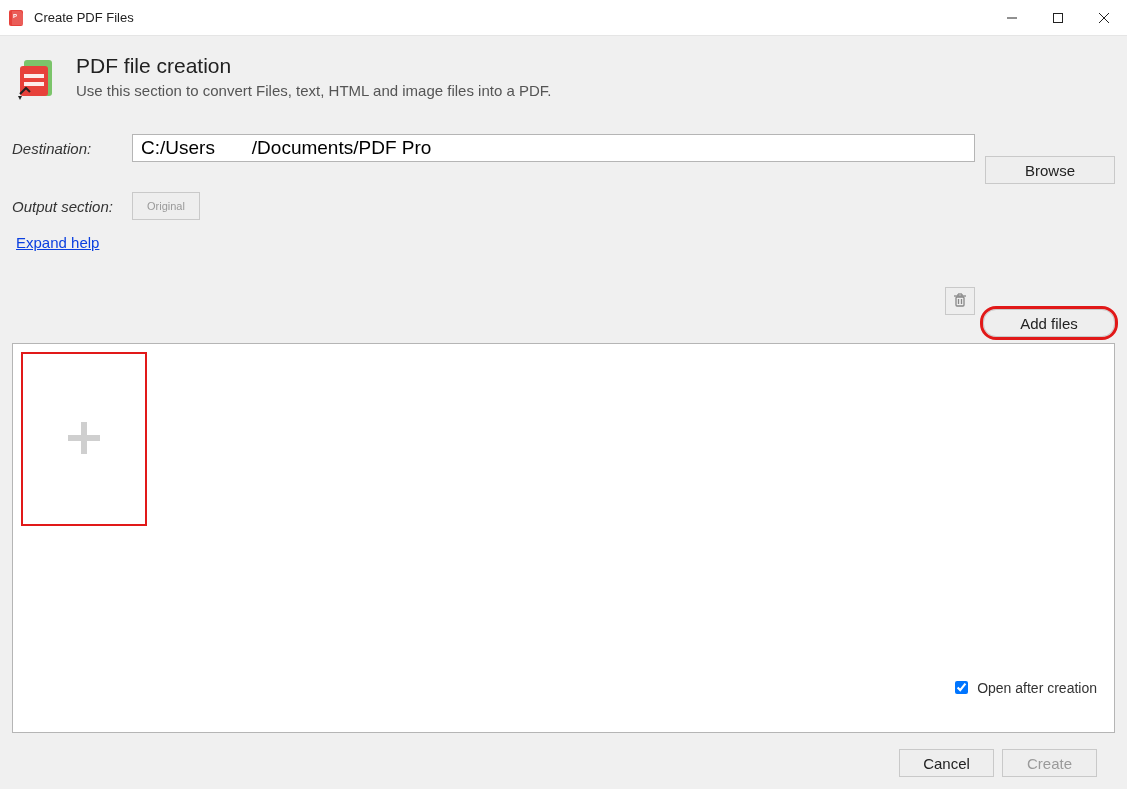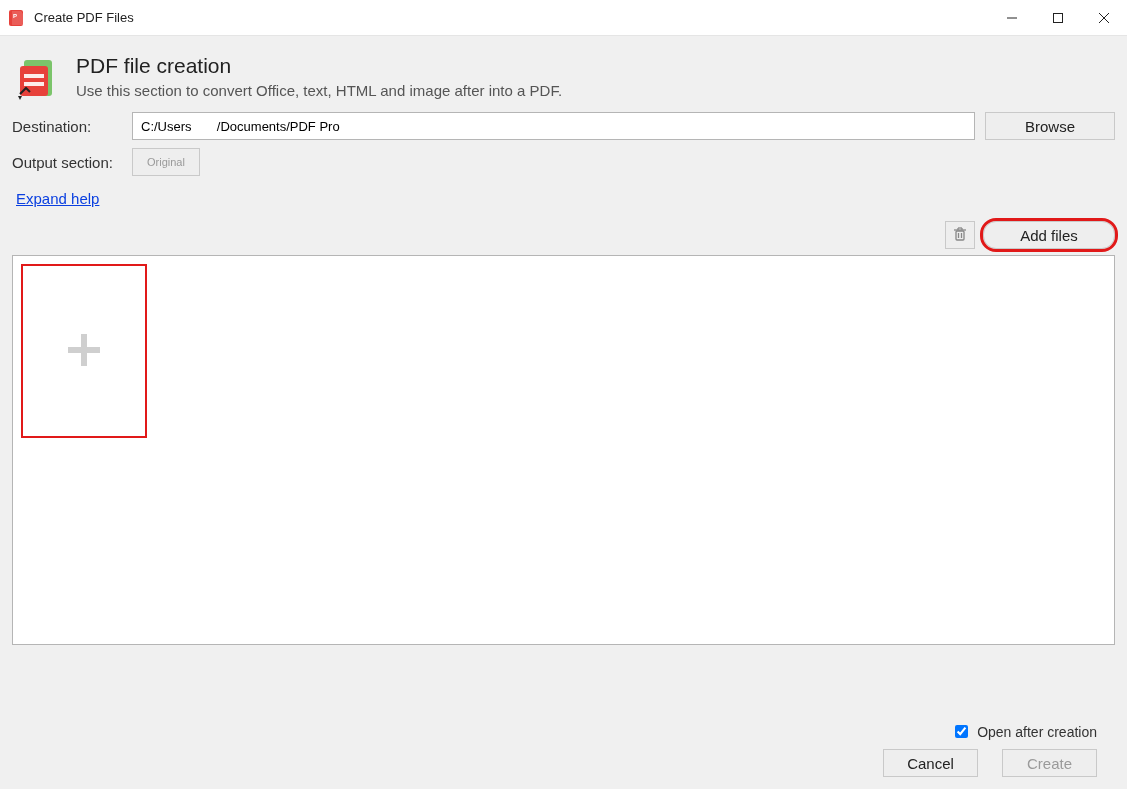--- a/index.html
+++ b/index.html
@@ -79,37 +79,39 @@
   .form-row {
     display:flex;
     align-items:center;
     gap: 10px;
     margin-bottom: 8px;
   }
   .form-label {
     width: 110px;
     font-size: 15px;
     color:#333;
+    font-style:italic;
   }
   .dest-input {
     flex:1;
     height:28px;
     border:1px solid #b5b5b5;
     background:#fff;
-    font-size:13px;
+    font-size:19px;
     padding: 0 8px;
   }
   .browse-btn, .add-btn, .footer-btn {
     height:28px;
     min-width:130px;
     background:#eeeeee;
     border:1px solid #c9c9c9;
     font-size:15px;
     color:#222;
     cursor:pointer;
+    margin-top:44px;
   }
 
   .select-wrap {
     position:relative;
     flex: 0 0 844px;
     height:28px;
   }
   .select-wrap select {
     width:100%; height:100%;
     border:1px solid #b5b5b5;
@@ -193,21 +195,21 @@
     padding: 8px 14px 12px 14px;
     display:flex;
     flex-direction:column;
     align-items:flex-end;
     gap:8px;
   }
   .open-after {
     display:flex; align-items:center; gap:6px;
     font-size:14px; color:#333;
   }
-  .button-row { display:flex; gap:24px; }
+  .button-row { display:flex; gap:8px; }
   .footer-btn { min-width:95px; }
   .footer-btn.disabled { color:#9a9a9a; }
 </style>
 </head>
 <body>
 
 <div class="titlebar">
   <span class="app-icon">
     <svg width="18" height="18" viewBox="0 0 18 18">
       <rect x="1" y="1" width="14" height="16" rx="2" fill="#e7413b"></rect>
@@ -244,21 +246,21 @@
         <rect x="10" y="6" width="28" height="36" rx="3" fill="#7bc46a"></rect>
         <rect x="6" y="12" width="28" height="30" rx="3" fill="#e7413b"></rect>
         <rect x="10" y="20" width="20" height="4" fill="#fff" opacity="0.9"></rect>
         <rect x="10" y="28" width="20" height="4" fill="#fff" opacity="0.9"></rect>
         <path d="M6 40 l6 -6 l4 4" stroke="#222" stroke-width="2" fill="none"></path>
         <polygon points="4,42 8,42 6,46" fill="#222"></polygon>
       </svg>
     </div>
     <div class="header-text">
       <h1>PDF file creation</h1>
-      <div class="sub">Use this section to convert Office, text, HTML and image after into a PDF.</div>
+      <div class="sub">Use this section to convert Files, text, HTML and image files into a PDF.</div>
     </div>
   </div>
 
   <div class="form-area">
 
     <div class="form-row">
       <div class="form-label">Destination:</div>
       <input type="text" class="dest-input" value="C:/Users       /Documents/PDF Pro" style="">
       <button class="browse-btn">Browse</button>
     </div>

